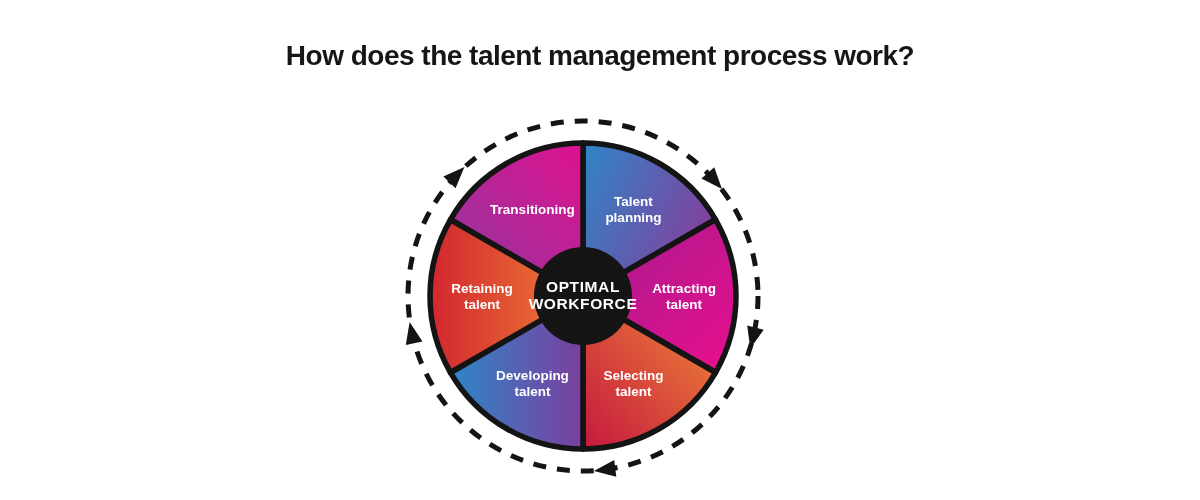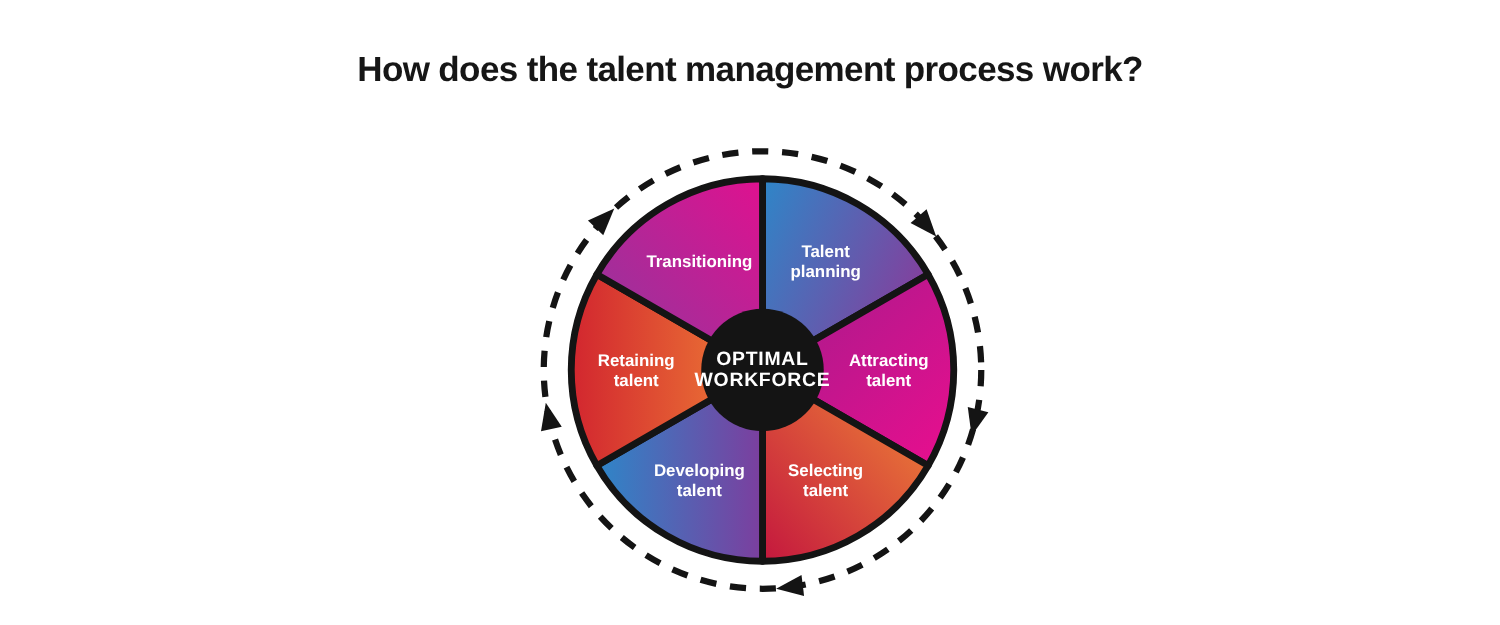--- a/index.html
+++ b/index.html
@@ -16,21 +16,21 @@
     width:1200px;
     margin:0;
     text-align:center;
     font-size:28px;
     font-weight:700;
     letter-spacing:-0.5px;
     color:#161616;
   }
   .diagram-wrap {
     position:absolute;
-    left:418px; top:104px;
+    left:391px; top:104px;
     width:384px; height:384px;
   }
   svg { display:block; }
   .seg-label {
     font-family:"Liberation Sans", sans-serif;
     font-size:13.5px;
     font-weight:800;
     fill:#ffffff;
     text-anchor:middle;
   }

